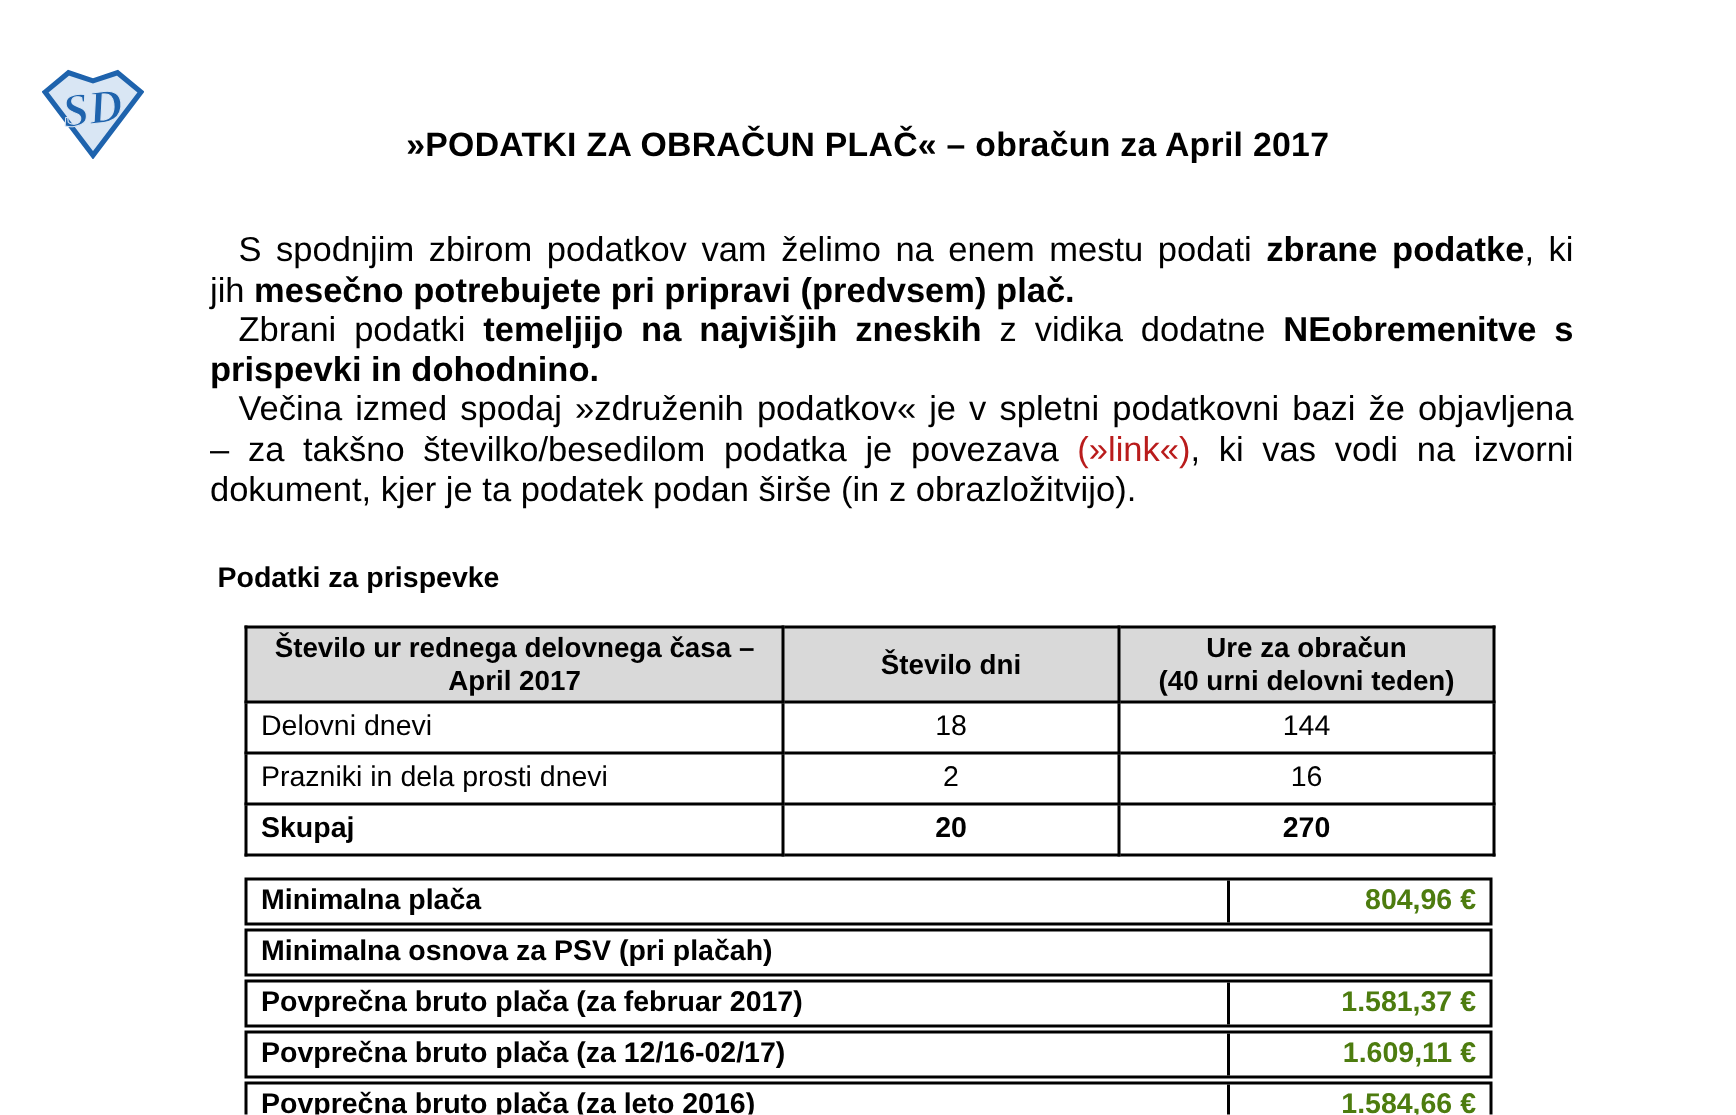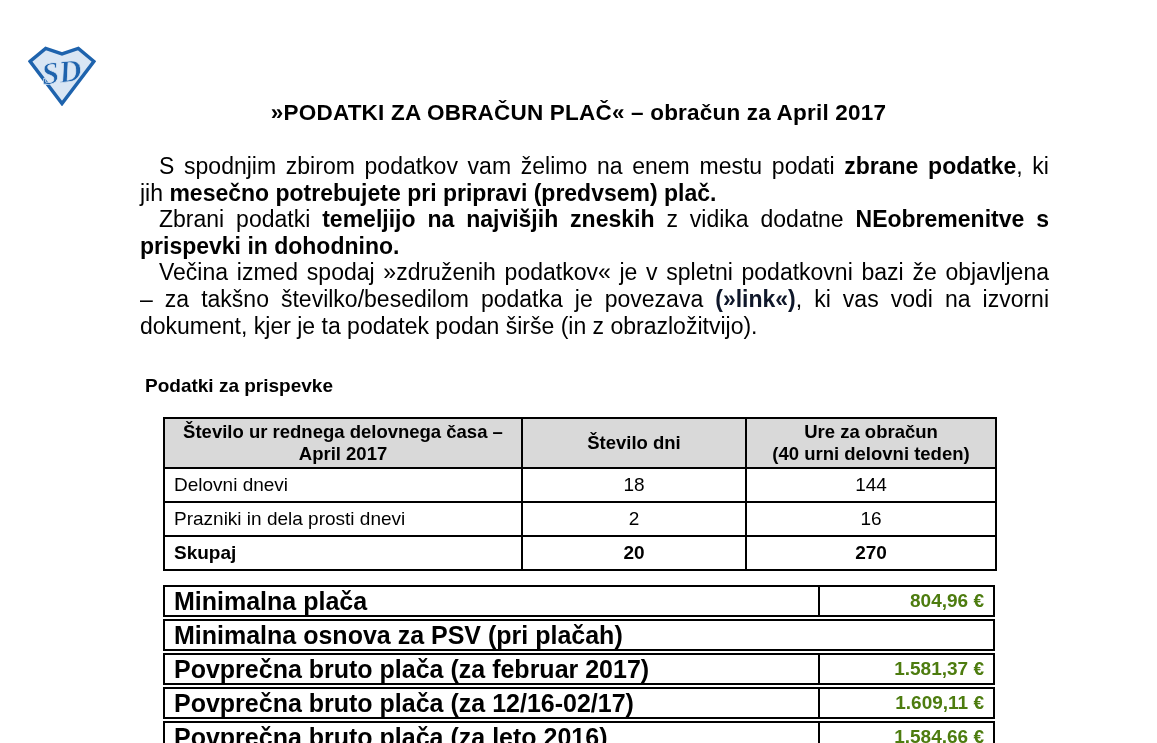--- a/index.html
+++ b/index.html
@@ -8,34 +8,34 @@
     background:#ffffff; color:#000;
     font-family:"Liberation Sans","DejaVu Sans",sans-serif;
   }
   .abs { position:absolute; }
 
   
   #logo { left:28px; top:44px; width:68px; height:62px; }
 
   
   #title {
-    left:0; right:0; top:100px; text-align:center;
+    left:0; right:0; top:84px; text-align:center;
     font-size:22.5px; font-weight:bold; letter-spacing:0.2px;
   }
 
   
   #intro {
     left:119px; top:153px; width:909px;
     font-size:23px; line-height:26.6px;margin-left:21px;
   }
   .line { text-align:justify; }
   .line.jall { text-align-last:justify; }
   .line.indent { text-indent:19px; }
   .seg-b { font-weight:bold; }
-  .seg-bn { font-weight:bold; color:#0f172a; }
+  .seg-bn { font-weight:normal; color:#b91c1c; }
 
   
   #section-heading { left:145px; top:375px; font-size:19px; font-weight:bold; }
 
   
   #hours-table {
     left:163px; top:417px; width:832px;
     border-collapse:collapse; table-layout:fixed;
   }
   #hours-table th, #hours-table td { border:2px solid #000; }
@@ -50,21 +50,21 @@
   #hours-table tr.total-row td { font-weight:bold; }
 
   
   #amounts { left:163px; top:585px; width:832px; }
   .amount-row {
     display:flex; align-items:stretch; border:2px solid #000;
     height:28px; margin-bottom:2px; background:#fff;
   }
   .amount-label {
     flex:0 0 644px; padding-left:9px; display:flex; align-items:center;
-    font-weight:bold; font-size:25px;
+    font-weight:bold; font-size:19px;
   }
   .amount-value {
     flex:1; border-left:2px solid #000;
     display:flex; align-items:center; justify-content:flex-end;
     padding-right:9px; font-weight:bold; font-size:19px; color:#4d7c0f;
   }
 </style>
 </head>
 <body>
 

